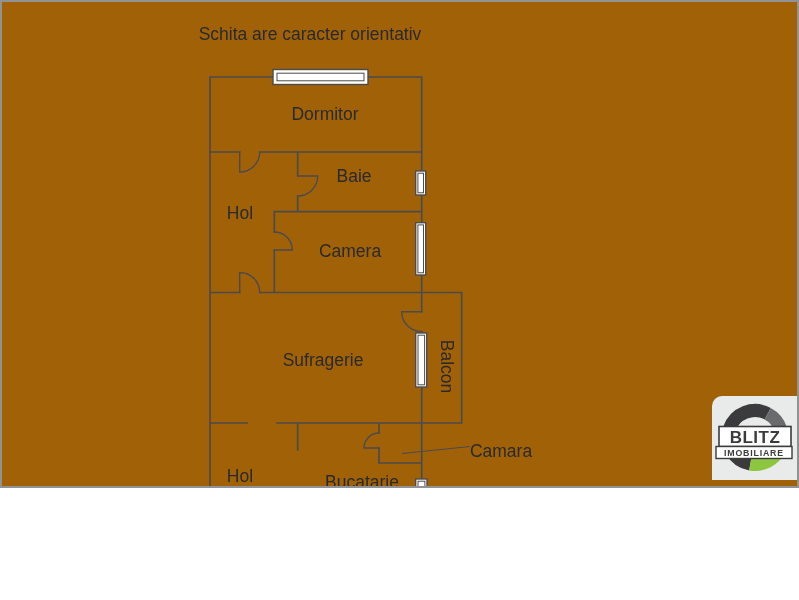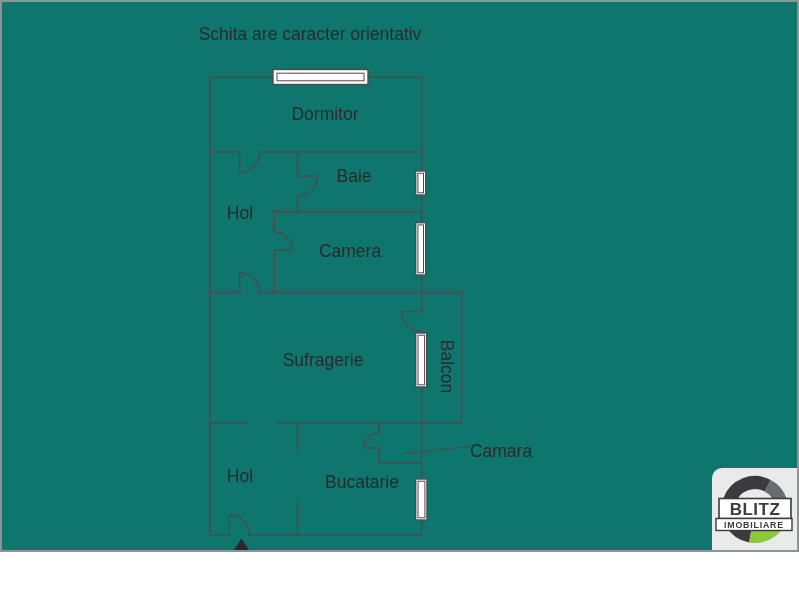--- a/index.html
+++ b/index.html
@@ -1,21 +1,21 @@
 <!DOCTYPE html>
 <html><head>
 <meta charset="utf-8">
 <style>
   html,body{margin:0;padding:0;background:#fff;}
-  .page{position:relative;width:799px;height:552px;background:#0f766e;overflow:hidden;
+  .page{position:relative;width:799px;height:488px;background:#a16207;overflow:hidden;
         font-family:"Liberation Sans","DejaVu Sans",sans-serif;}
   .frame{position:absolute;inset:0;border:2px solid #909294;box-sizing:border-box;pointer-events:none;}
   .plan-svg{position:absolute;left:0;top:0;}
   .plan-svg text{font-family:"Liberation Sans","DejaVu Sans",sans-serif;font-size:17.5px;}
-  .logo-badge{position:absolute;right:0;bottom:0;width:87px;height:84px;background:#e9eaea;
+  .logo-badge{position:absolute;right:0;bottom:8px;width:87px;height:84px;background:#e9eaea;
               border-radius:10px 0 0 0;}
   .logo-badge svg{display:block;}
   .logo-brand{font-size:17px;font-weight:bold;letter-spacing:.5px;}
   .logo-sub{font-size:8.8px;font-weight:bold;letter-spacing:.8px;}
 </style>
 </head>
 <body>
 
 <div class="page">
   <svg class="plan-svg" width="799" height="600" viewBox="0 0 799 600">

